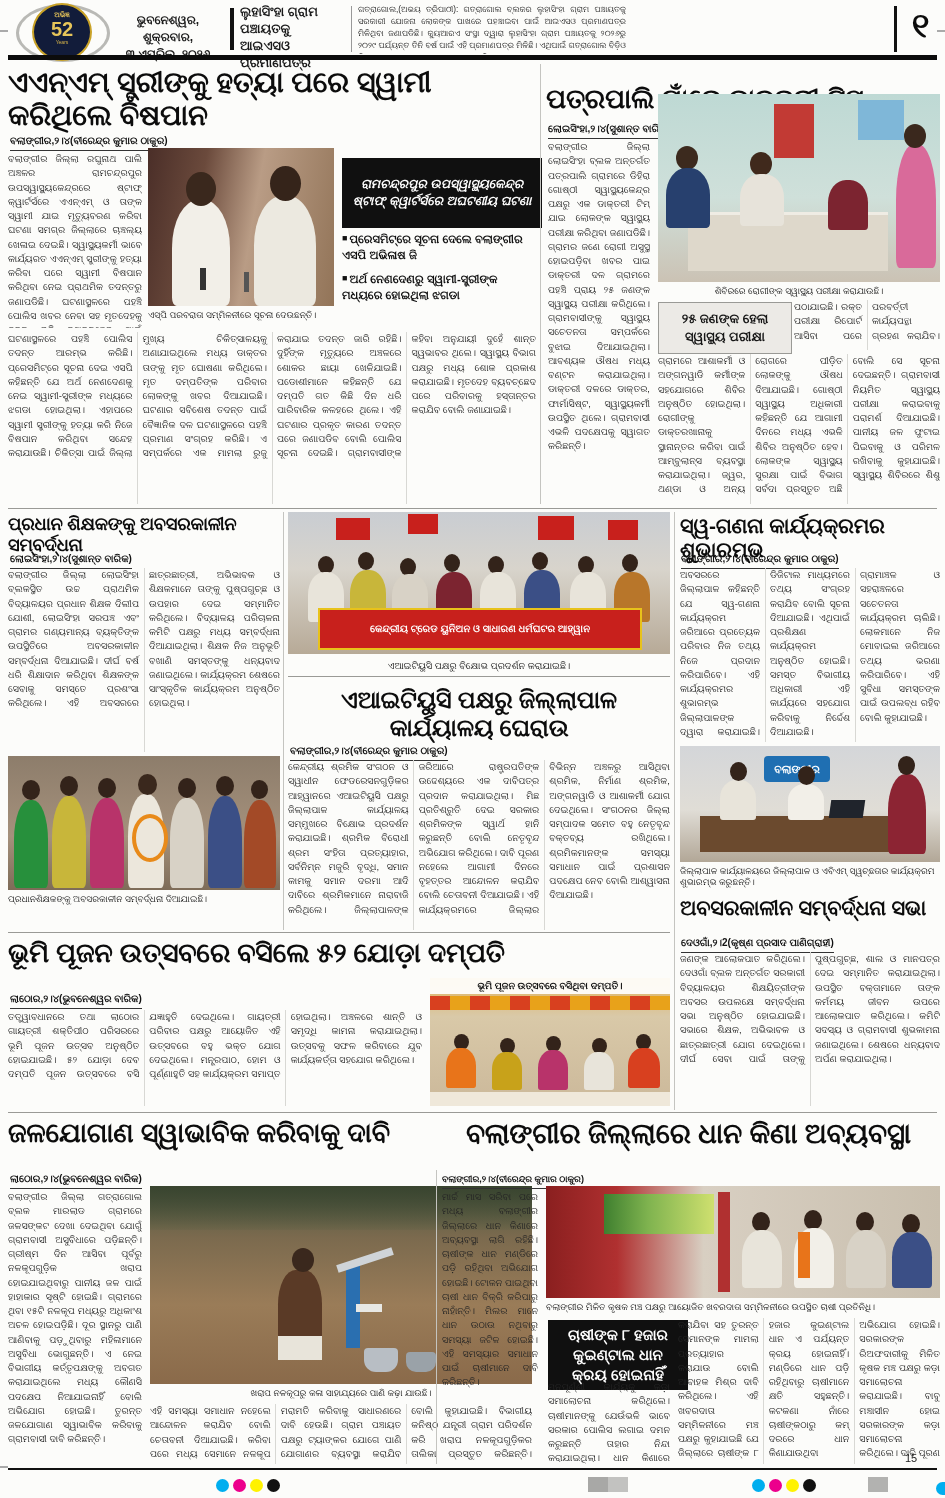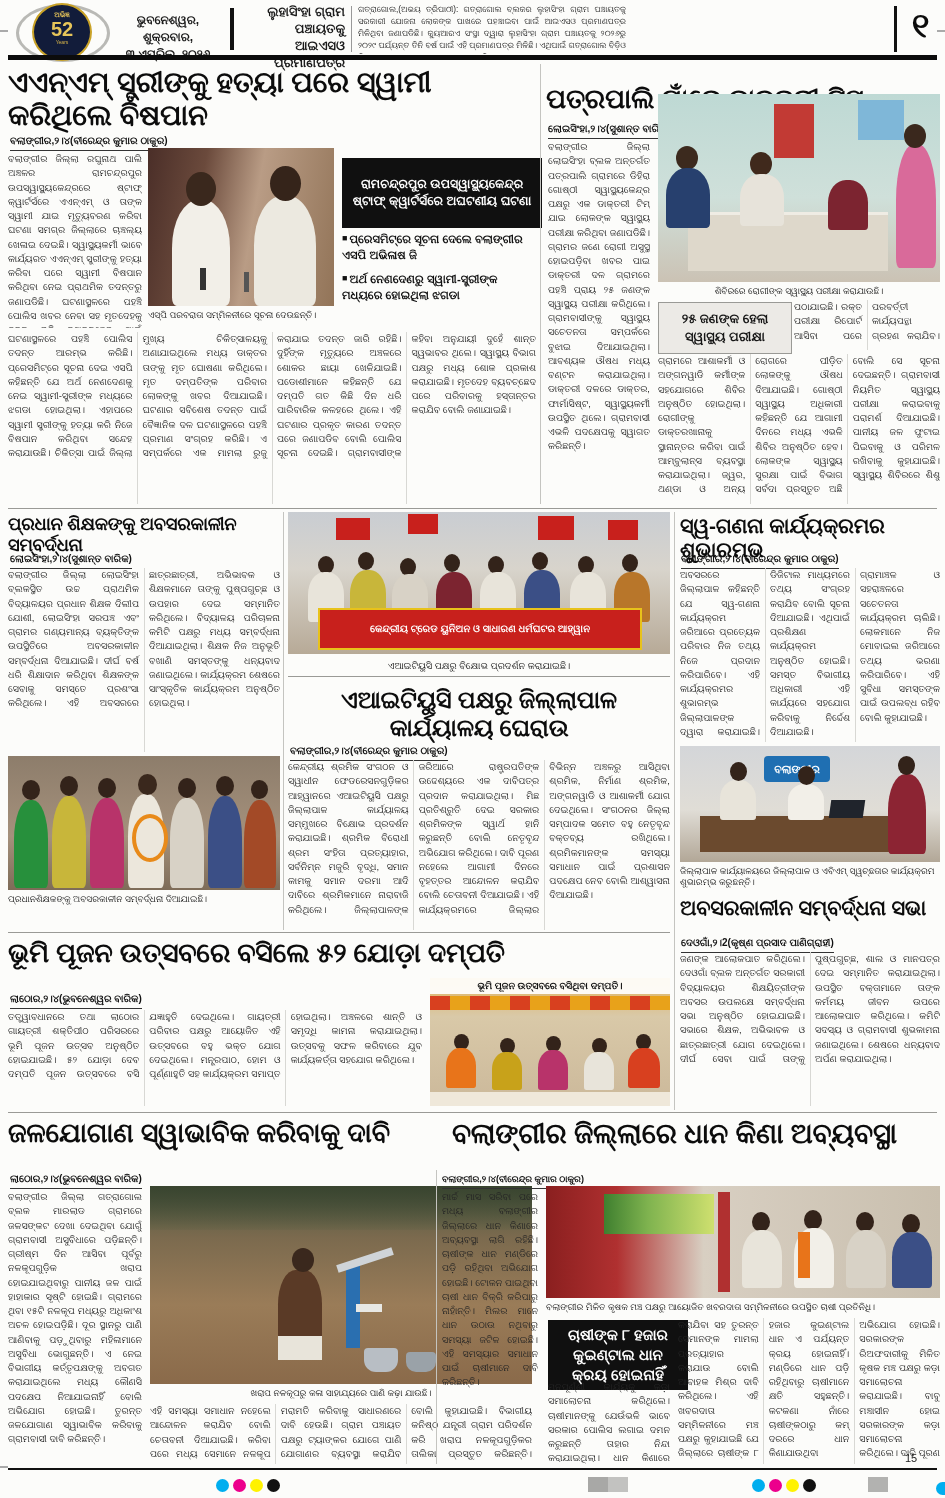--- a/index.html
+++ b/index.html
@@ -50,21 +50,21 @@
         <div style="color:#d9b64a;font-size:5px;">Years</div>
       </div>
     </div>
 
     <div class="abs" style="left:104px;top:10px;width:112px;text-align:center;font-weight:bold;font-size:12px;line-height:1.4;">
       <div>ଭୁବନେଶ୍ୱର, ଶୁକ୍ରବାର,</div>
       <div>୩ ଏପ୍ରିଲ, ୨୦୨୬</div>
     </div>
     <div class="abs" style="left:222px;top:6px;width:4px;height:42px;background:#111;"></div>
 
-    <div class="abs" style="left:232px;top:2px;width:105px;text-align:right;font-weight:bold;font-size:13px;line-height:1.3;">
+    <div class="abs" style="left:232px;top:2px;width:105px;font-weight:bold;font-size:13px;line-height:1.3;">
       <div>ଲୁହାସିଂହା ଗ୍ରାମ</div>
       <div>ପଞ୍ଚାୟତକୁ</div>
       <div>ଆଇଏସଓ ପ୍ରମାଣପତ୍ର</div>
     </div>
     <div class="abs" style="left:343px;top:4px;width:1px;height:46px;background:#999;"></div>
 
     <div class="abs bt" style="left:350px;top:2px;width:268px;height:50px;font-size:8.2px;line-height:1.45;">ଗତ୍ରାଗୋଲ,(ଅଭୟ ତ୍ରିପାଠୀ): ଗତ୍ରାଗୋଲ ବ୍ଲକର ଲୁହାସିଂହା ଗ୍ରାମ ପଞ୍ଚାୟତକୁ ସରକାରୀ ଯୋଜନା ଲୋକଙ୍କ ପାଖରେ ପହଞ୍ଚାଇବା ପାଇଁ ଆଇଏସଓ ପ୍ରମାଣପତ୍ର ମିଳିଥିବା ଜଣାପଡିଛି। କ୍ୟୁଆରଏ ସଂସ୍ଥା ଦ୍ୱାରା ଲୁହାସିଂହା ଗ୍ରାମ ପଞ୍ଚାୟତକୁ ୨୦୨୬ରୁ ୨୦୨୯ ପର୍ଯ୍ୟନ୍ତ ତିନି ବର୍ଷ ପାଇଁ ଏହି ପ୍ରମାଣପତ୍ର ମିଳିଛି। ଏଥିପାଇଁ ଗତ୍ରାଗୋଲ ବିଡ଼ିଓ ବିବେକାନନ୍ଦ ଷଡ଼ଙ୍ଗୀ କୃତଜ୍ଞତା ଜଣାଇଛନ୍ତି।</div>
 
     <div class="abs" style="left:886px;top:4px;width:3px;height:46px;background:#111;"></div>
     <div class="abs hl" style="left:896px;top:4px;width:33px;font-size:34px;text-align:center;">୧</div>
@@ -80,21 +80,21 @@
   <div class="abs photo" style="left:148px;top:148px;width:186px;height:158px;background:linear-gradient(100deg,#4a2e28 0%,#6b4a3c 28%,#b99c85 55%,#927458 100%);">
     <div class="fig" style="left:24px;top:52px;width:58px;height:106px;background:#f2efe8;"></div>
     <div class="head" style="left:38px;top:24px;width:30px;height:34px;background:#3a281d;"></div>
     <div class="fig" style="left:106px;top:48px;width:62px;height:110px;background:#ece9e0;"></div>
     <div class="head" style="left:122px;top:18px;width:31px;height:35px;background:#35241a;"></div>
     <div class="abs" style="left:52px;top:120px;width:6px;height:22px;background:#333;"></div>
     <div class="abs" style="left:96px;top:124px;width:5px;height:20px;background:#555;"></div>
   </div>
   <div class="abs cap" style="left:148px;top:310px;width:190px;font-weight:normal;font-size:9px;">ଏସ୍‌ପି ପରବରାତା ସମ୍ମିଳନୀରେ ସୂଚନା ଦେଉଛନ୍ତି।</div>
 
-  <div class="abs blackbox" style="left:342px;top:158px;width:192px;height:62px;font-size:12.5px;padding:4px;">ରାମଚନ୍ଦ୍ରପୁର ଉପସ୍ୱାସ୍ଥ୍ୟକେନ୍ଦ୍ର ଷ୍ଟାଫ୍ କ୍ୱାର୍ଟର୍ସରେ ଅଘଟଣୀୟ ଘଟଣା</div>
+  <div class="abs blackbox" style="left:342px;top:158px;width:192px;height:62px;font-size:12.5px;padding:4px;font-style:italic;">ରାମଚନ୍ଦ୍ରପୁର ଉପସ୍ୱାସ୍ଥ୍ୟକେନ୍ଦ୍ର ଷ୍ଟାଫ୍ କ୍ୱାର୍ଟର୍ସରେ ଅଘଟଣୀୟ ଘଟଣା</div>
   <div class="abs bullet" style="left:342px;top:272px;width:192px;">
     <span class="sq">■</span><span>ଅର୍ଥ ନେଣଦେଣରୁ ସ୍ୱାମୀ-ସ୍ତ୍ରୀଙ୍କ ମଧ୍ୟରେ ହୋଇଥିଲା ଝଗଡା</span>
   </div>
   <div class="abs bullet" style="left:342px;top:232px;width:192px;">
     <span class="sq">■</span><span>ପ୍ରେସମିଟ୍‌ରେ ସୂଚନା ଦେଲେ ବଲାଙ୍ଗୀର ଏସପି ଅଭିଳାଷ ଜି</span>
   </div>
 
   <div class="abs bt c4" style="left:8px;top:332px;width:528px;height:172px;">ଘଟଣାସ୍ଥଳରେ ପହଞ୍ଚି ପୋଲିସ ତଦନ୍ତ ଆରମ୍ଭ କରିଛି। ପ୍ରେସମିଟ୍‌ରେ ସୂଚନା ଦେଇ ଏସପି କହିଛନ୍ତି ଯେ ଅର୍ଥ ନେଣଦେଣକୁ ନେଇ ସ୍ୱାମୀ-ସ୍ତ୍ରୀଙ୍କ ମଧ୍ୟରେ ଝଗଡା ହୋଇଥିଲା। ଏହାପରେ ସ୍ୱାମୀ ସ୍ତ୍ରୀଙ୍କୁ ହତ୍ୟା କରି ନିଜେ ବିଷପାନ କରିଥିବା ସନ୍ଦେହ କରାଯାଉଛି। ଚିକିତ୍ସା ପାଇଁ ଜିଲ୍ଲା ମୁଖ୍ୟ ଚିକିତ୍ସାଳୟକୁ ଅଣାଯାଇଥିଲେ ମଧ୍ୟ ଡାକ୍ତର ତାଙ୍କୁ ମୃତ ଘୋଷଣା କରିଥିଲେ। ମୃତ ଦମ୍ପତିଙ୍କ ପରିବାର ଲୋକଙ୍କୁ ଖବର ଦିଆଯାଇଛି। ଘଟଣାର ସବିଶେଷ ତଦନ୍ତ ପାଇଁ ବୈଜ୍ଞାନିକ ଦଳ ଘଟଣାସ୍ଥଳରେ ପହଞ୍ଚି ପ୍ରମାଣ ସଂଗ୍ରହ କରିଛି। ଏ ସମ୍ପର୍କରେ ଏକ ମାମଲା ରୁଜୁ କରାଯାଇ ତଦନ୍ତ ଜାରି ରହିଛି। ଦୁହିଁଙ୍କ ମୃତ୍ୟୁରେ ଅଞ୍ଚଳରେ ଶୋକର ଛାୟା ଖେଳିଯାଇଛି। ପଡୋଶୀମାନେ କହିଛନ୍ତି ଯେ ଦମ୍ପତି ଗତ କିଛି ଦିନ ଧରି ପାରିବାରିକ କଳହରେ ଥିଲେ। ଏହି ଘଟଣାର ପ୍ରକୃତ କାରଣ ତଦନ୍ତ ପରେ ଜଣାପଡିବ ବୋଲି ପୋଲିସ ସୂଚନା ଦେଇଛି। ଗ୍ରାମବାସୀଙ୍କ କହିବା ଅନୁଯାୟୀ ଦୁହେଁ ଶାନ୍ତ ସ୍ୱଭାବର ଥିଲେ। ସ୍ୱାସ୍ଥ୍ୟ ବିଭାଗ ପକ୍ଷରୁ ମଧ୍ୟ ଶୋକ ପ୍ରକାଶ କରାଯାଇଛି। ମୃତଦେହ ବ୍ୟବଚ୍ଛେଦ ପରେ ପରିବାରକୁ ହସ୍ତାନ୍ତର କରାଯିବ ବୋଲି ଜଣାଯାଇଛି।</div>
 
   <div class="abs vrule" style="left:540px;top:64px;height:440px;"></div>
@@ -257,21 +257,21 @@
     <div class="head" style="left:142px;top:62px;width:22px;height:24px;background:#3a281d;"></div>
     <div class="abs" style="left:128px;top:150px;width:44px;height:24px;background:#e8e4da;"></div>
     <div class="abs" style="left:214px;top:162px;width:34px;height:24px;background:#b8bec4;border-radius:4px 4px 12px 12px;"></div>
     <div class="abs" style="left:256px;top:166px;width:30px;height:20px;background:#9aa2a8;border-radius:4px 4px 10px 10px;"></div>
   </div>
   <div class="abs cap" style="left:150px;top:1388px;width:382px;text-align:center;font-weight:normal;font-size:9px;">ଖରାପ ନଳକୂପରୁ କଳା ସାହାଯ୍ୟରେ ପାଣି କଢ଼ା ଯାଉଛି।</div>
   <div class="abs bt c3" style="left:150px;top:1404px;width:382px;height:60px;">ଏହି ସମସ୍ୟା ସମାଧାନ ନହେଲେ ଆନ୍ଦୋଳନ କରାଯିବ ବୋଲି ଚେତାବନୀ ଦିଆଯାଇଛି। କରିବା ପରେ ମଧ୍ୟ ସେମାନେ ନଳକୂପ ମରାମତି କରିବାକୁ ସାଧାରଣରେ ଦାବି ହେଉଛି। ଗ୍ରାମ ପଞ୍ଚାୟତ ପକ୍ଷରୁ ଟ୍ୟାଙ୍କର ଯୋଗେ ପାଣି ଯୋଗାଣର ବ୍ୟବସ୍ଥା କରାଯିବ ବୋଲି କୁହାଯାଇଛି। ବିଭାଗୀୟ କନିଷ୍ଠ ଯନ୍ତ୍ରୀ ଗ୍ରାମ ପରିଦର୍ଶନ କରି ଖରାପ ନଳକୂପଗୁଡ଼ିକର ତାଲିକା ପ୍ରସ୍ତୁତ କରିଛନ୍ତି। ଶୀଘ୍ର ମରାମତି କରାଯିବ ବୋଲି ସେ ପ୍ରତିଶ୍ରୁତି ଦେଇଛନ୍ତି।</div>
 
   <div class="abs vrule" style="left:436px;top:1170px;height:294px;"></div>
 
-  <div class="abs hl" style="left:452px;top:1118px;width:474px;font-size:28px;">ବଲାଙ୍ଗୀର ଜିଲ୍ଲାରେ ଧାନ କିଣା ଅବ୍ୟବସ୍ଥା</div>
+  <div class="abs hl" style="left:466px;top:1118px;width:474px;font-size:28px;">ବଲାଙ୍ଗୀର ଜିଲ୍ଲାରେ ଧାନ କିଣା ଅବ୍ୟବସ୍ଥା</div>
   <div class="abs" style="left:442px;top:1168px;">
     <span class="dl dl-rule" style="font-size:9px;">ବଲାଙ୍ଗୀର,୨।୪(ବୀରେନ୍ଦ୍ର କୁମାର ଠାକୁର)</span>
   </div>
   <div class="abs bt" style="left:442px;top:1190px;width:96px;height:274px;">ମାର୍ଚ୍ଚ ମାସ ସରିବା ପରେ ମଧ୍ୟ ବଲାଙ୍ଗୀର ଜିଲ୍ଲାରେ ଧାନ କିଣାରେ ଅବ୍ୟବସ୍ଥା ଲାଗି ରହିଛି। ଚାଷୀଙ୍କ ଧାନ ମଣ୍ଡିରେ ପଡ଼ି ରହିଥିବା ଅଭିଯୋଗ ହୋଇଛି। ଟୋକନ ପାଇଥିବା ଚାଷୀ ଧାନ ବିକ୍ରି କରିପାରୁ ନାହାଁନ୍ତି। ମିଲର ମାନେ ଧାନ ଉଠାଉ ନଥିବାରୁ ସମସ୍ୟା ଜଟିଳ ହୋଇଛି। ଏହି ସମସ୍ୟାର ସମାଧାନ ପାଇଁ ଚାଷୀମାନେ ଦାବି କରିଛନ୍ତି।</div>
 
   <div class="abs photo" style="left:546px;top:1186px;width:394px;height:112px;background:linear-gradient(90deg,#8a1f1f 0%,#b03030 18%,#d8cfc2 40%,#c9bfae 100%);">
     <div class="abs" style="left:58px;top:8px;width:110px;height:40px;background:linear-gradient(90deg,#3f7f2f,#7fb34f 40%,#cfe06f);"></div>
     <div class="abs" style="left:172px;top:6px;width:12px;height:100px;background:#b03030;"></div>
     <div class="head" style="left:206px;top:26px;width:18px;height:20px;background:#33231a;"></div>
     <div class="fig" style="left:196px;top:44px;width:40px;height:58px;background:#e8e4da;"></div>

